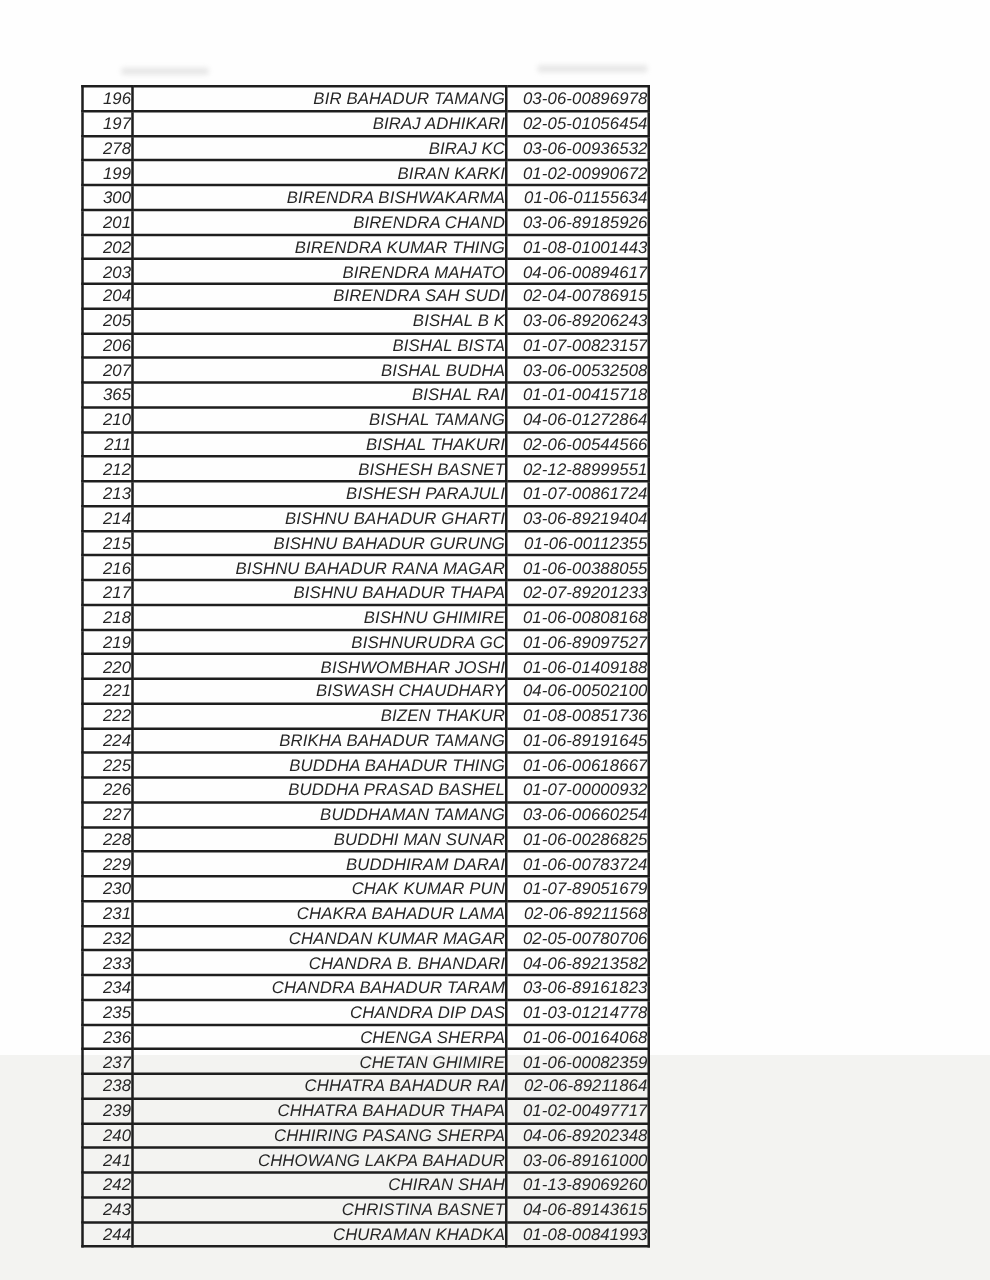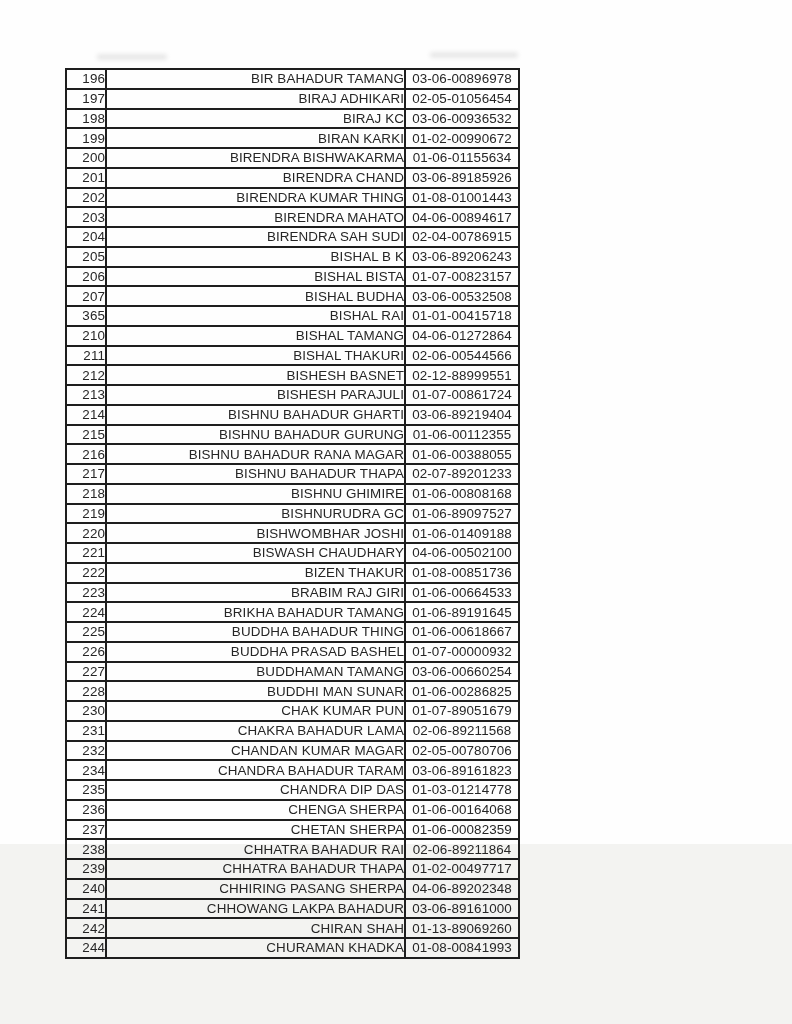--- a/index.html
+++ b/index.html
@@ -14,20 +14,21 @@
     position: relative;
     overflow: hidden;
   }
   .page {
     position: absolute;
     left: 0;
     top: 0;
     width: 792px;
     height: 844px;
     background: #fefefe;
+    font-style: italic;
   }
   
   .scan-smudge {
     position: absolute;
     background: #9a9a9a;
     opacity: 0.22;
     filter: blur(2px);
     border-radius: 2px;
   }
   .smudge-1 { left: 97px;  top: 54px; width: 70px; height: 6px; }
@@ -58,21 +59,21 @@
     text-align: right;
     padding-right: 3px;
   }
   td.cell-name {
     width: 297px;
     text-align: right;
     padding-left: 4px;
   }
   td.cell-id {
     width: 112px;
-    text-align: center;
+    text-align: right;
     padding-left: 3px;
     margin-top: 12px;
   }
 </style>
 </head>
 <body>
 
 <div class="page">
 
   <div class="scan-smudge smudge-1"></div>
@@ -86,33 +87,33 @@
       <td class="cell-id">03-06-00896978</td>
     </tr>
 
     <tr>
       <td class="cell-serial">197</td>
       <td class="cell-name">BIRAJ ADHIKARI</td>
       <td class="cell-id">02-05-01056454</td>
     </tr>
 
     <tr>
-      <td class="cell-serial">198</td>
+      <td class="cell-serial">278</td>
       <td class="cell-name">BIRAJ KC</td>
       <td class="cell-id">03-06-00936532</td>
     </tr>
 
     <tr>
       <td class="cell-serial">199</td>
       <td class="cell-name">BIRAN KARKI</td>
       <td class="cell-id">01-02-00990672</td>
     </tr>
 
     <tr>
-      <td class="cell-serial">200</td>
+      <td class="cell-serial">300</td>
       <td class="cell-name">BIRENDRA BISHWAKARMA</td>
       <td class="cell-id">01-06-01155634</td>
     </tr>
 
     <tr>
       <td class="cell-serial">201</td>
       <td class="cell-name">BIRENDRA CHAND</td>
       <td class="cell-id">03-06-89185926</td>
     </tr>
 
@@ -230,25 +231,20 @@
       <td class="cell-name">BISWASH CHAUDHARY</td>
       <td class="cell-id">04-06-00502100</td>
     </tr>
 
     <tr>
       <td class="cell-serial">222</td>
       <td class="cell-name">BIZEN THAKUR</td>
       <td class="cell-id">01-08-00851736</td>
     </tr>
 
-    <tr>
-      <td class="cell-serial">223</td>
-      <td class="cell-name">BRABIM RAJ GIRI</td>
-      <td class="cell-id">01-06-00664533</td>
-    </tr>
 
     <tr>
       <td class="cell-serial">224</td>
       <td class="cell-name">BRIKHA BAHADUR TAMANG</td>
       <td class="cell-id">01-06-89191645</td>
     </tr>
 
     <tr>
       <td class="cell-serial">225</td>
       <td class="cell-name">BUDDHA BAHADUR THING</td>
@@ -266,39 +262,49 @@
       <td class="cell-name">BUDDHAMAN TAMANG</td>
       <td class="cell-id">03-06-00660254</td>
     </tr>
 
     <tr>
       <td class="cell-serial">228</td>
       <td class="cell-name">BUDDHI MAN SUNAR</td>
       <td class="cell-id">01-06-00286825</td>
     </tr>
 
+    <tr>
+      <td class="cell-serial">229</td>
+      <td class="cell-name">BUDDHIRAM DARAI</td>
+      <td class="cell-id">01-06-00783724</td>
+    </tr>
 
     <tr>
       <td class="cell-serial">230</td>
       <td class="cell-name">CHAK KUMAR PUN</td>
       <td class="cell-id">01-07-89051679</td>
     </tr>
 
     <tr>
       <td class="cell-serial">231</td>
       <td class="cell-name">CHAKRA BAHADUR LAMA</td>
       <td class="cell-id">02-06-89211568</td>
     </tr>
 
     <tr>
       <td class="cell-serial">232</td>
       <td class="cell-name">CHANDAN KUMAR MAGAR</td>
       <td class="cell-id">02-05-00780706</td>
     </tr>
 
+    <tr>
+      <td class="cell-serial">233</td>
+      <td class="cell-name">CHANDRA B. BHANDARI</td>
+      <td class="cell-id">04-06-89213582</td>
+    </tr>
 
     <tr>
       <td class="cell-serial">234</td>
       <td class="cell-name">CHANDRA BAHADUR TARAM</td>
       <td class="cell-id">03-06-89161823</td>
     </tr>
 
     <tr>
       <td class="cell-serial">235</td>
       <td class="cell-name">CHANDRA DIP DAS</td>
@@ -306,21 +312,21 @@
     </tr>
 
     <tr>
       <td class="cell-serial">236</td>
       <td class="cell-name">CHENGA SHERPA</td>
       <td class="cell-id">01-06-00164068</td>
     </tr>
 
     <tr>
       <td class="cell-serial">237</td>
-      <td class="cell-name">CHETAN SHERPA</td>
+      <td class="cell-name">CHETAN GHIMIRE</td>
       <td class="cell-id">01-06-00082359</td>
     </tr>
 
     <tr>
       <td class="cell-serial">238</td>
       <td class="cell-name">CHHATRA BAHADUR RAI</td>
       <td class="cell-id">02-06-89211864</td>
     </tr>
 
     <tr>
@@ -340,20 +346,25 @@
       <td class="cell-name">CHHOWANG LAKPA BAHADUR</td>
       <td class="cell-id">03-06-89161000</td>
     </tr>
 
     <tr>
       <td class="cell-serial">242</td>
       <td class="cell-name">CHIRAN SHAH</td>
       <td class="cell-id">01-13-89069260</td>
     </tr>
 
+    <tr>
+      <td class="cell-serial">243</td>
+      <td class="cell-name">CHRISTINA BASNET</td>
+      <td class="cell-id">04-06-89143615</td>
+    </tr>
 
     <tr>
       <td class="cell-serial">244</td>
       <td class="cell-name">CHURAMAN KHADKA</td>
       <td class="cell-id">01-08-00841993</td>
     </tr>
   </tbody>
   </table>
 
 </div>

